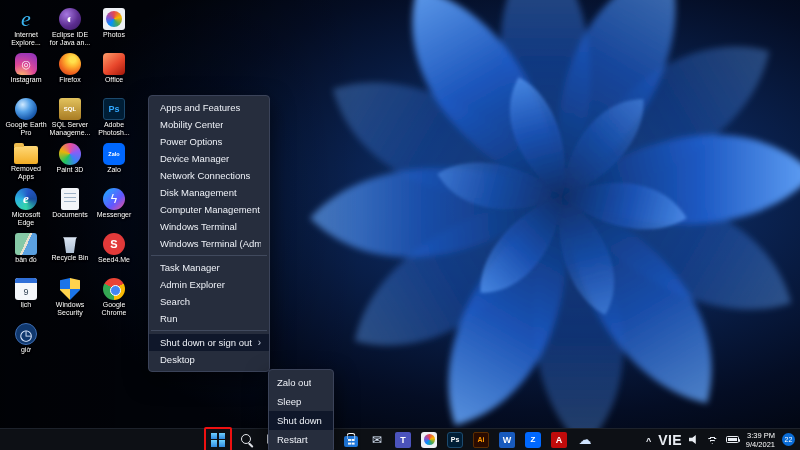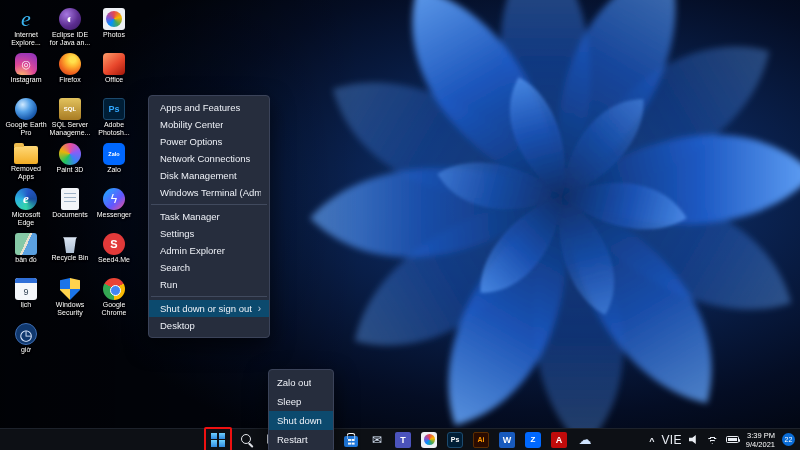--- a/index.html
+++ b/index.html
@@ -54,21 +54,21 @@
   .ic-chrome    { border-radius:50%; background:conic-gradient(from -60deg,#ea4335 0 120deg,#fbbc05 0 240deg,#34a853 0 360deg); }
   .ic-chrome::after { content:""; position:absolute; left:50%; top:50%; width:9px; height:9px;
                   margin:-4.5px 0 0 -4.5px; border-radius:50%; background:#4285f4; border:1.5px solid #fff; }
 
   
   .cmenu { position:absolute; left:148px; top:95px; width:122px; background:#262d3d;
            border:1px solid #3b4359; border-radius:4px; padding:3px 0;
            box-shadow:0 8px 22px rgba(0,0,0,.6); z-index:6; }
   .mitem { display:flex; align-items:center; justify-content:space-between;
            padding:2px 8px 2px 11px; font-size:9.5px; line-height:13px; color:#eef1f7; cursor:pointer; }
-  .mitem.hl { background:#0c4a6e; }
+  .mitem.hl { background:#0f172a; }
   .mlabel{ white-space:nowrap; overflow:hidden; }
   .marrow{ font-size:10px; color:#c9d2e3; margin-left:4px; }
   .msep  { height:1px; background:#414a5e; margin:3px 2px; }
   .submenu { position:absolute; left:268px; top:369px; width:66px; background:#262d3d;
            border:1px solid #3b4359; border-radius:4px; padding:3px 0;
            box-shadow:0 8px 22px rgba(0,0,0,.6); z-index:7; }
   .submenu .mitem { padding:3px 8px; }
 
   
   .taskbar { position:absolute; left:0; right:0; bottom:0; height:22px; background:#0d1015;
@@ -108,21 +108,21 @@
   .tb-teams { background:#4b53bc; border-radius:2px; font-size:9px; font-weight:bold; }
   .tb-ai    { background:#2a0b00; border-radius:2px; color:#ff9a00; font-weight:bold; font-size:7px; border:1px solid #5c2d00; }
   .tb-word  { background:#185abd; border-radius:2px; font-weight:bold; font-size:9px; }
   .tb-acrobat { background:#c00b0b; border-radius:2px; font-weight:bold; font-size:9px; }
   .tb-cloud { color:#cfe3ff; font-size:13px; }
 
   
   .tray { position:absolute; right:5px; top:0; bottom:0; display:flex; align-items:center; gap:7px; }
   .tray-item { display:flex; align-items:center; justify-content:center; color:#e9edf3; cursor:pointer; }
   .tray-chev { font-size:9px; font-weight:bold; transform:translateY(1px); }
-  .tray-lang { font-size:12px; font-weight:normal; letter-spacing:.3px; }
+  .tray-lang { font-size:14px; font-weight:bold; letter-spacing:.3px; }
   .tray-volume { width:10px; height:10px; background:#e9edf3;
            clip-path:polygon(0 32%,35% 32%,70% 5%,70% 95%,35% 68%,0 68%); }
   .tray-wifi { width:13px; height:9px;
            background:radial-gradient(circle at 50% 100%, #e9edf3 0 1.3px, transparent 1.3px 2.9px,
                       #e9edf3 2.9px 4.1px, transparent 4.1px 5.7px, #e9edf3 5.7px 6.9px, transparent 6.9px);
            clip-path:polygon(50% 100%,0 0,100% 0); }
   .tray-battery { width:13px; height:7px; border:1px solid #e9edf3; border-radius:1.5px; position:relative; }
   .tray-battery::before { content:""; position:absolute; inset:1px; background:#e9edf3; }
   .tray-battery::after  { content:""; position:absolute; right:-2.5px; top:1.5px; width:1.5px; height:3px;
            background:#e9edf3; border-radius:0 1px 1px 0; }
@@ -284,34 +284,40 @@
       <div class="mitem">
         <span class="mlabel">Apps and Features</span>
       </div>
       <div class="mitem">
         <span class="mlabel">Mobility Center</span>
       </div>
       <div class="mitem">
         <span class="mlabel">Power Options</span>
       </div>
       <div class="mitem">
+        <span class="mlabel">Device Manager</span>
+      </div>
+      <div class="mitem">
         <span class="mlabel">Network Connections</span>
       </div>
       <div class="mitem">
         <span class="mlabel">Disk Management</span>
       </div>
       <div class="mitem">
+        <span class="mlabel">Computer Management</span>
+      </div>
+      <div class="mitem">
+        <span class="mlabel">Windows Terminal</span>
+      </div>
+      <div class="mitem">
         <span class="mlabel">Windows Terminal (Admin)</span>
       </div>
       <div class="msep"></div>
       <div class="mitem">
         <span class="mlabel">Task Manager</span>
-      </div>
-      <div class="mitem">
-        <span class="mlabel">Settings</span>
       </div>
       <div class="mitem">
         <span class="mlabel">Admin Explorer</span>
       </div>
       <div class="mitem">
         <span class="mlabel">Search</span>
       </div>
       <div class="mitem">
         <span class="mlabel">Run</span>
       </div>

